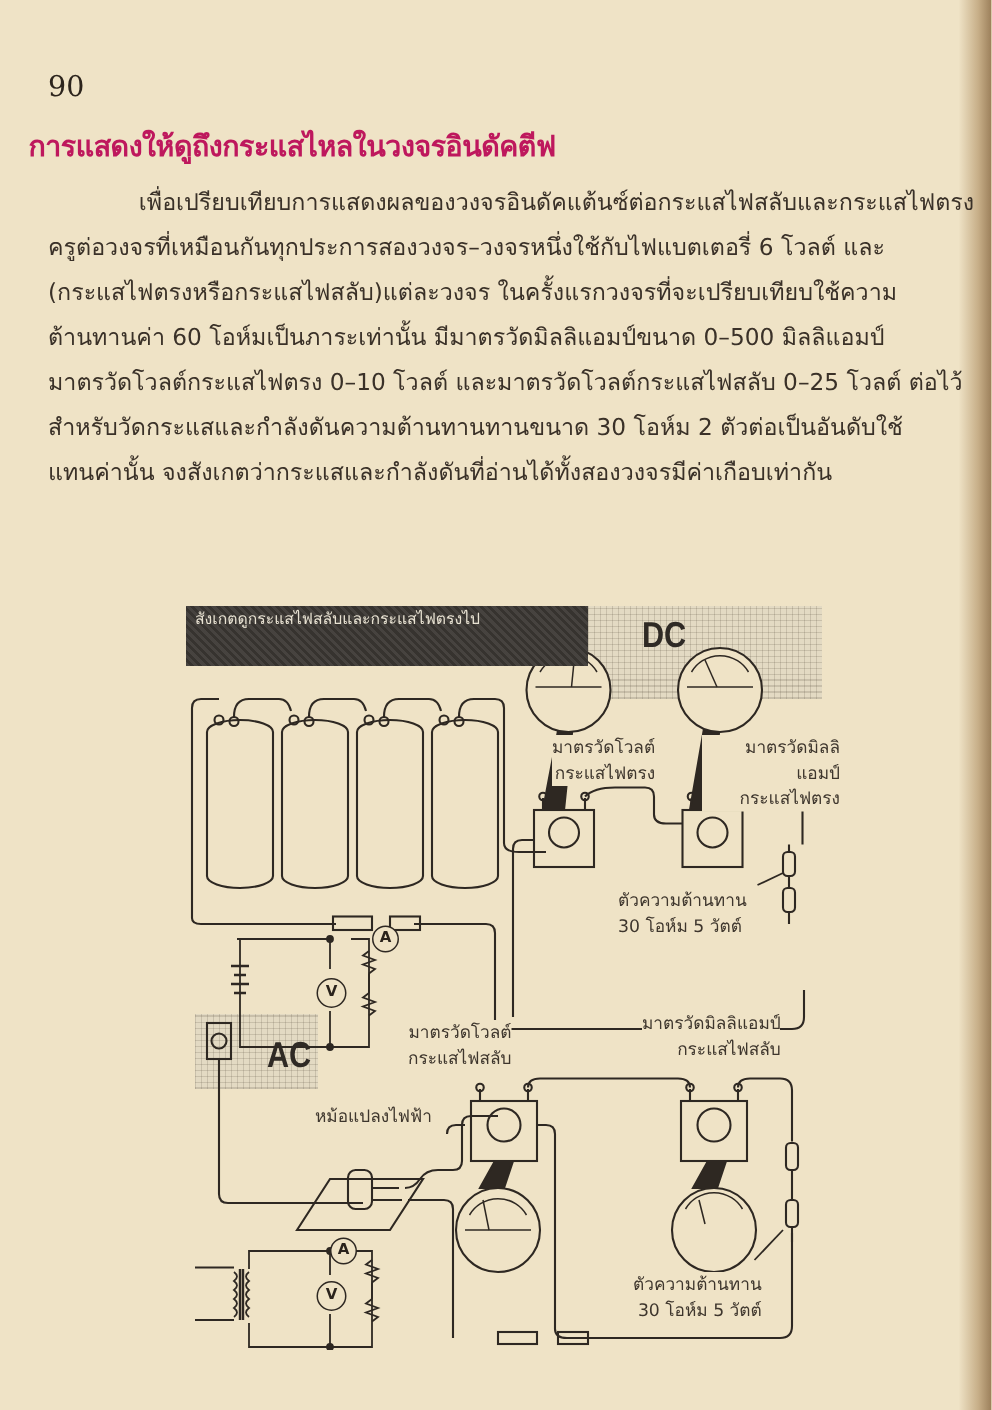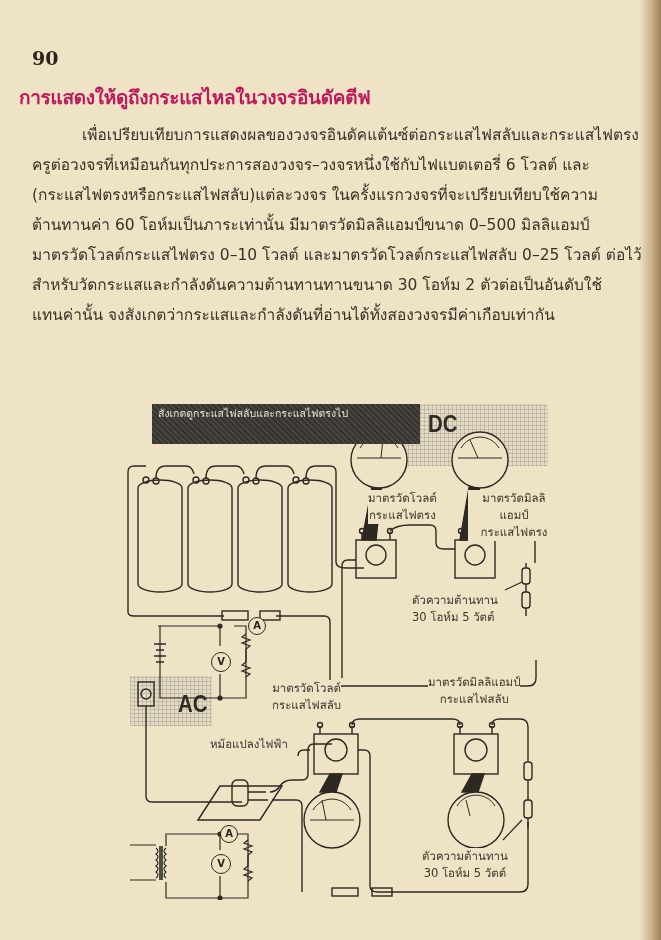--- a/index.html
+++ b/index.html
@@ -9,67 +9,66 @@
     position: relative;
     font-family: "DejaVu Serif", serif;
     color: #2a231c;
   }
   .page-shade {
     position: absolute; top: 0; right: 0; width: 22px; height: 940px;
     background: linear-gradient(to right, rgba(150,110,60,0) 0%, rgba(150,110,60,0.45) 60%, rgba(120,85,45,0.7) 100%);
   }
   .page-number {
     position: absolute; left: 32px; top: 47px;
-    font-size: 19px; font-weight: bold; color: #2c241c;
+    font-size: 19px; font-weight: normal; color: #2c241c;
   }
   .heading {
     position: absolute; left: 19px; top: 82px;
     font-family: "DejaVu Sans", sans-serif;
     font-size: 19px; font-weight: bold; color: #be185d;
     letter-spacing: -0.3px;
   }
   .para {
     position: absolute; left: 32px; top: 120px; width: 628px;
     font-family: "DejaVu Sans", sans-serif;
     font-size: 15.5px; color: #3a3128;
   }
   .para .line {
     height: 30px; line-height: 30px; white-space: nowrap; overflow: hidden;
   }
-  .para .line.indent { padding-left: 50px; }
+  .para .line.indent { padding-left: 50px; text-align: center; }
 
   .figure {
     position: absolute; left: 110px; top: 400px; width: 450px; height: 500px;
   }
   .banner {
     position: absolute; background: #3b3733; color: #e8e2d2;
     font-family: "DejaVu Sans", sans-serif; font-size: 10.5px;
     padding: 2px 6px; line-height: 14px;
     background-image: repeating-linear-gradient(45deg, rgba(255,255,255,0.06) 0 2px, rgba(0,0,0,0.08) 2px 4px);
-    margin-left: 28px;
   }
   .banner-dc { left: 14px; top: 4px; width: 256px; height: 36px; }
   .banner-ac { left: 4px; top: 255px; width: 424px; height: 16px; }
   .type-label {
     position: absolute; font-family: "Liberation Sans", sans-serif;
     font-weight: bold; font-size: 24px; color: #2f2a25;
     transform: scaleX(0.85); transform-origin: left;
   }
   .dc-label { left: 318px; top: 10px; }
   .ac-label { left: 68px; top: 290px; }
   .grid-bg {
     position: absolute;
     background-color: #e3dac3;
     background-image:
       repeating-linear-gradient(0deg, rgba(80,70,55,0.18) 0 1px, transparent 1px 4px),
       repeating-linear-gradient(90deg, rgba(80,70,55,0.18) 0 1px, transparent 1px 4px);
   }
   .caption {
     position: absolute; font-family: "DejaVu Sans", sans-serif;
-    font-size: 11.5px; color: #3e362d; line-height: 17px; text-align: center;
+    font-size: 11.5px; color: #3e362d; line-height: 17px; text-align: right;
     background: #efe3c6;
   }
   svg.draw { position: absolute; left: 0; top: 0; }
 </style>
 </head>
 <body>
 
 <div class="page-shade"></div>
 
 <div class="page-number">90</div>

